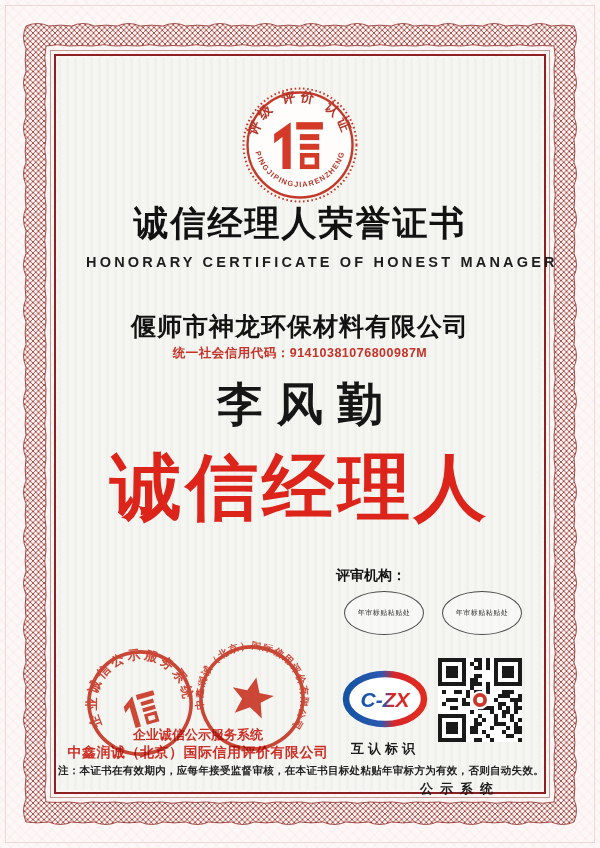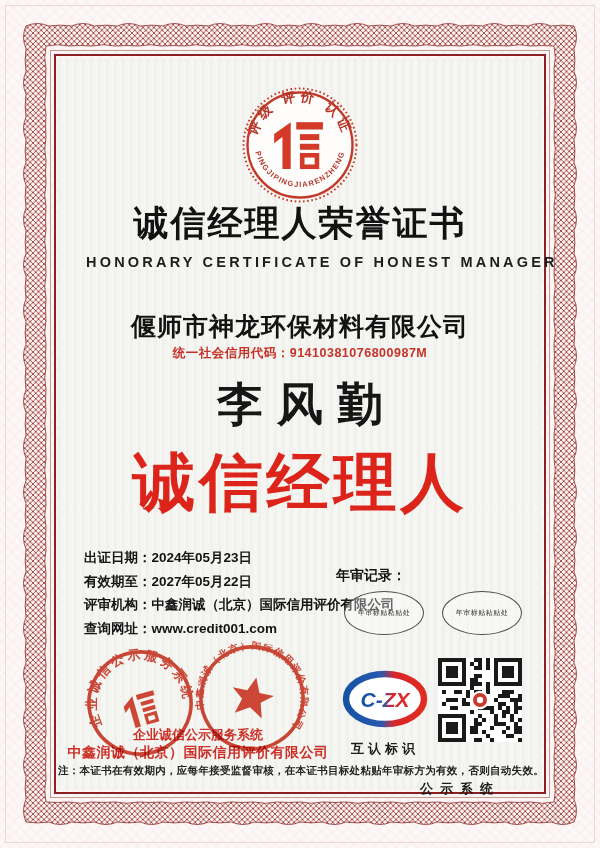--- a/index.html
+++ b/index.html
@@ -18,21 +18,21 @@
   .abs{position:absolute;}
   .ctr{left:0;right:0;text-align:center;}
   .emblem{left:50%;top:28px;transform:translateX(-50%);}
   .cert-title{top:142px;font-size:35px;font-weight:bold;color:#121212;
               letter-spacing:2px;font-family:"Liberation Sans","DejaVu Sans",sans-serif;white-space:nowrap;}
   .cert-sub{top:196px;font-size:14.5px;font-weight:bold;color:#1e1e1e;letter-spacing:3.2px;white-space:nowrap;margin-left:28px;}
   .credit-line{top:221px;right:24px;font-size:13px;font-weight:bold;color:#c53227;letter-spacing:1px;}
   .company{top:252px;font-size:25px;font-weight:bold;color:#131313;letter-spacing:1px;}
   .uscc{top:287px;font-size:12.5px;font-weight:bold;color:#c53227;letter-spacing:.5px;}
   .person{top:316px;font-size:46px;font-weight:bold;color:#161616;letter-spacing:14px;text-indent:14px;text-align:center;}
-  .honor{top:382px;font-size:63px;font-weight:bold;color:#dd241b;letter-spacing:4px;
+  .honor{top:382px;font-size:72px;font-weight:bold;color:#dd241b;letter-spacing:4px;
          font-family:"Liberation Serif","DejaVu Serif",serif;}
   .details{left:26px;top:488px;font-size:13.5px;font-weight:bold;color:#141414;line-height:23.5px;}
   .details .row{white-space:nowrap;}
   .annual-label{left:278px;top:509px;font-size:14px;font-weight:bold;color:#141414;}
   .sticker{position:absolute;width:78px;height:42px;border:1.5px solid #4c4c4c;border-radius:50%;
            display:flex;align-items:center;justify-content:center;background:rgba(255,255,255,.35);}
   .sticker span{font-size:7px;color:#333;letter-spacing:.5px;}
   .sticker.s1{left:286px;top:533px;}
   .sticker.s2{left:384px;top:533px;}
   .seal{mix-blend-mode:multiply;opacity:.92;}
@@ -94,28 +94,22 @@
 
 
     <div class="abs ctr company">偃师市神龙环保材料有限公司</div>
     <div class="abs ctr uscc">
       <span>统一社会信用代码：</span><span>91410381076800987M</span>
     </div>
 
     <div class="abs ctr person">李风勤</div>
     <div class="abs ctr honor">诚信经理人</div>
 
-    <div class="abs details">
-      <div class="row"><span>出证日期：</span><span>2024年05月23日</span></div>
-      <div class="row"><span>有效期至：</span><span>2027年05月22日</span></div>
-      <div class="row"><span>评审机构：</span><span>中鑫润诚（北京）国际信用评价有限公司</span></div>
-      <div class="row"><span>查询网址：</span><span>www.credit001.com</span></div>
-    </div>
-
-    <div class="abs annual-label">年审记录：</div>
+
+    <div class="abs annual-label">评审机构：</div>
     <div class="sticker s1">
       <span>年审标贴粘贴处</span>
     </div>
     <div class="sticker s2">
       <span>年审标贴粘贴处</span>
     </div>
 
     <div class="abs caption1">企业诚信公示服务系统</div>
     <div class="abs caption2">中鑫润诚（北京）国际信用评价有限公司</div>
 

